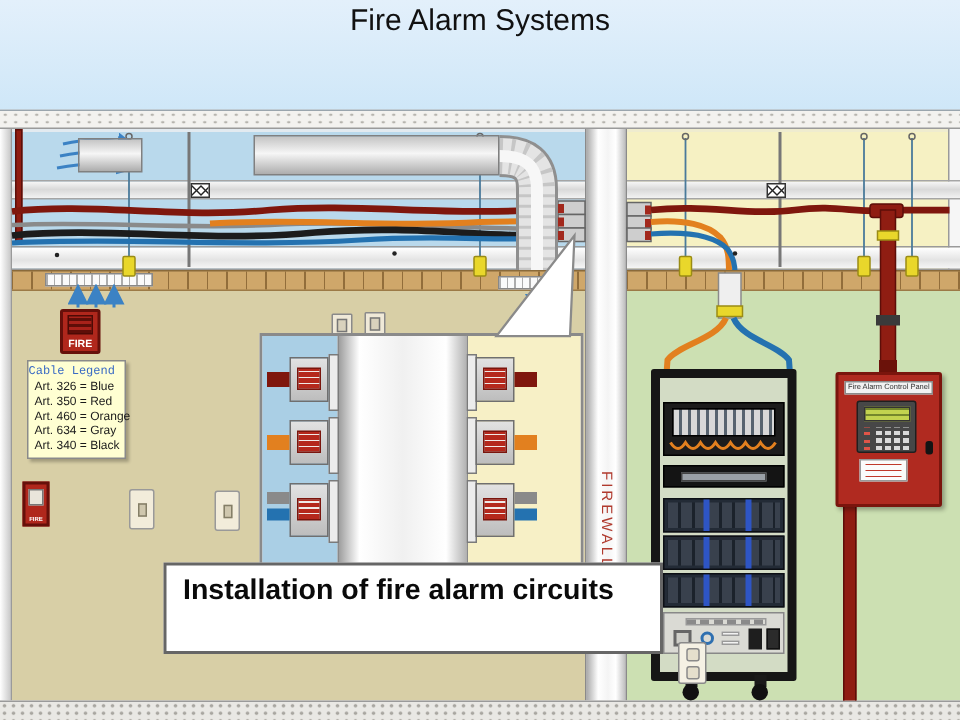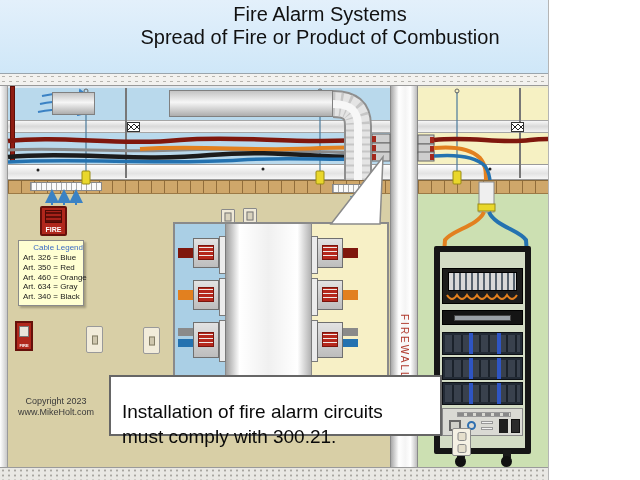--- a/index.html
+++ b/index.html
@@ -1,16 +1,16 @@
 <!DOCTYPE html>
 <html><head>
 <meta charset="utf-8">
 <style>
   html,body{margin:0;padding:0;background:#fff;}
-  #stage{position:relative;width:548px;height:480px;overflow:hidden;background:#fff;
+  #stage{position:relative;width:640px;height:480px;overflow:hidden;background:#fff;
          font-family:"Liberation Sans",sans-serif;outline:1px solid #b5b5b5;}
   #stage *{box-sizing:border-box;}
   .abs{position:absolute;}
 
   
   .title-band{left:0;top:0;width:640px;height:74px;background:linear-gradient(#e3f0fb,#cfe7f8);
               border-bottom:1px solid #9aa5ad;text-align:center;color:#111;z-index:1;padding-top:3px;}
   .title-l{font-size:20px;line-height:23px;}
   .title-l.it{font-style:italic;}
 
@@ -61,21 +61,21 @@
 
   
   .svg1{left:0;top:0;z-index:3;} .svg2{left:0;top:0;z-index:5;} .svg-tail{left:0;top:0;z-index:8;}
   svg{position:absolute;pointer-events:none;}
 
   
   .fire-horn{left:40px;top:206px;width:27px;height:30px;background:#b0271c;border:2px solid #66100a;border-radius:2px;z-index:6;}
   .horn-grille{position:absolute;left:3px;right:3px;top:2px;height:13px;background:repeating-linear-gradient(0deg,#5e0e08 0 2px,#a8221a 2px 4px);border:1px solid #4d0a05;}
   .horn-label{position:absolute;left:0;right:0;bottom:1px;text-align:center;color:#fff;font-weight:bold;font-size:7px;}
   .legend{left:18px;top:240px;width:66px;background:#ffffd2;border:1px solid #8a8a8a;box-shadow:2px 2px 2px rgba(0,0,0,.25);z-index:6;padding:2px 0 3px;}
-  .legend-title{text-align:right;color:#3a6bc4;font-size:8px;line-height:10px;}
+  .legend-title{text-align:left;color:#3a6bc4;font-size:8px;line-height:10px;font-family:Liberation Mono, monospace;}
   .legend-item{color:#1a1a1a;font-size:8px;line-height:9.8px;padding-left:4px;white-space:nowrap;}
   .pull-station{left:15px;top:321px;width:18px;height:30px;background:#b0271c;border:2px solid #66100a;z-index:6;}
   .pull-inner{position:absolute;left:2px;right:2px;top:3px;height:11px;background:#e9e5db;border:1px solid #777;}
   .pull-label{position:absolute;left:0;right:0;bottom:1px;text-align:center;color:#fff;font-size:4px;font-weight:bold;}
   .switch-plate{width:17px;height:27px;background:#f2ecda;border:1px solid #999;border-radius:2px;z-index:6;}
   .sw1{left:86px;top:326px;} .sw2{left:143px;top:327px;}
   .toggle{position:absolute;left:50%;top:50%;width:6px;height:9px;transform:translate(-50%,-50%);background:#cfc7ae;border:1px solid #847e67;}
   .outlet-sm{width:14px;height:16px;background:#efe9d8;border:1px solid #8a8a8a;border-radius:1px;z-index:6;}
   .os1{left:221px;top:209px;} .os2{left:243px;top:208px;}
   .outlet-sm:before{content:"";position:absolute;left:50%;top:50%;width:5px;height:7px;transform:translate(-50%,-50%);background:#d9d2bd;border:1px solid #777;}
@@ -90,21 +90,21 @@
               border-left:1px solid #8a8a8a;border-right:1px solid #8a8a8a;}
   .fit-body{position:absolute;width:26px;background:linear-gradient(#e2e2e2,#bdbdbd);border:1px solid #6f6f6f;height:30px;}
   .fit-flange{position:absolute;width:7px;height:38px;background:#ececec;border:1px solid #7a7a7a;}
   .fit-grille{position:absolute;width:16px;height:15px;border:1px solid #7a150d;
               background:repeating-linear-gradient(0deg,#b5281c 0 3px,#f0e9e6 3px 4px);}
   .stub{position:absolute;height:10px;}
   .s-red{background:#7f170d;} .s-org{background:#e2801f;} .s-gray{background:#8a8a8a;height:8px;} .s-blue{background:#2472b0;height:8px;}
 
   
   .callout{left:109px;top:375px;width:333px;height:61px;background:#fff;border:2px solid #666;z-index:9;
-           padding:22px 0 0 11px;color:#0a0a0a;font-size:19px;line-height:25px;}
+           padding:4px 0 0 11px;color:#0a0a0a;font-size:19px;line-height:25px;font-weight:bold;}
 
   
   .rack{left:434px;top:246px;width:97px;height:208px;background:#d3dcc5;border:6px solid #161616;border-radius:2px;z-index:6;}
   .rk{position:absolute;left:2px;right:2px;}
   .rk-patch{top:16px;height:36px;background:#1c1c1c;border:1px solid #000;}
   .rk-slats{position:absolute;left:5px;right:5px;top:3px;height:19px;background:repeating-linear-gradient(90deg,#d8d8d8 0 4px,#57636f 4px 6px);border:1px solid #000;}
   .rk-switch{top:58px;height:15px;background:#141414;border:1px solid #000;}
   .rk-slot{position:absolute;left:11px;right:11px;top:4px;height:6px;background:#9aa0a6;border:1px solid #444;}
   .rk-server{height:23px;background:#232b36;border:1px solid #0c0f14;}
   .sv1{top:80px;} .sv2{top:105px;} .sv3{top:130px;}
@@ -145,21 +145,20 @@
   .facp-handle{position:absolute;right:4px;top:44px;width:5px;height:9px;background:#141414;border-radius:2px;}
   .conduit-bottom{left:562px;top:336px;width:9px;height:131px;background:#8f1d12;border-left:1px solid #5d0e08;border-right:1px solid #5d0e08;z-index:5;}
 </style>
 </head>
 <body>
 
 <div id="stage">
 
   <div class="abs title-band">
     <div class="title-l">Fire Alarm Systems</div>
-    <div class="title-l">Spread of Fire or Product of Combustion</div>
   </div>
 
   <div class="abs roof-deck speckle"></div>
   <div class="abs plenum-left"></div>
   <div class="abs plenum-right"></div>
   <div class="abs room-left"></div>
   <div class="abs room-right"></div>
   <div class="abs left-wall"></div>
   <div class="abs right-post"></div>
   <div class="abs red-riser"></div>
@@ -302,24 +301,20 @@
     <div class="pull-label">FIRE</div>
   </div>
   <div class="abs switch-plate sw1">
       <div class="toggle"></div>
     </div>
   <div class="abs switch-plate sw2">
       <div class="toggle"></div>
     </div>
   <div class="abs outlet-sm os1"></div>
   <div class="abs outlet-sm os2"></div>
-  <div class="abs copyright">
-    <div>Copyright 2023</div>
-    <div>www.MikeHolt.com</div>
-  </div>
 
   <div class="abs inset">
     <div class="inset-blue"></div>
     <div class="inset-cream"></div>
     <div class="inset-wall"></div>
 
     <div class="fit-flange" style="left:44px;top:12px;"></div>
     <div class="fit-body" style="left:18px;top:14px;"></div>
     <div class="fit-grille" style="left:23px;top:21px;"></div>
     <div class="stub s-red" style="left:3px;top:24px;width:15px;"></div>
@@ -402,17 +397,16 @@
     </div>
     <div class="facp-minilabel">
         <span></span>
       </div>
     <div class="facp-handle"></div>
   </div>
   <div class="abs conduit-bottom"></div>
 
   <div class="abs callout">
     <div>Installation of fire alarm circuits</div>
-    <div>must comply with 300.21.</div>
   </div>
 
   <div class="abs floor"></div>
 </div>
 
 </body></html>

